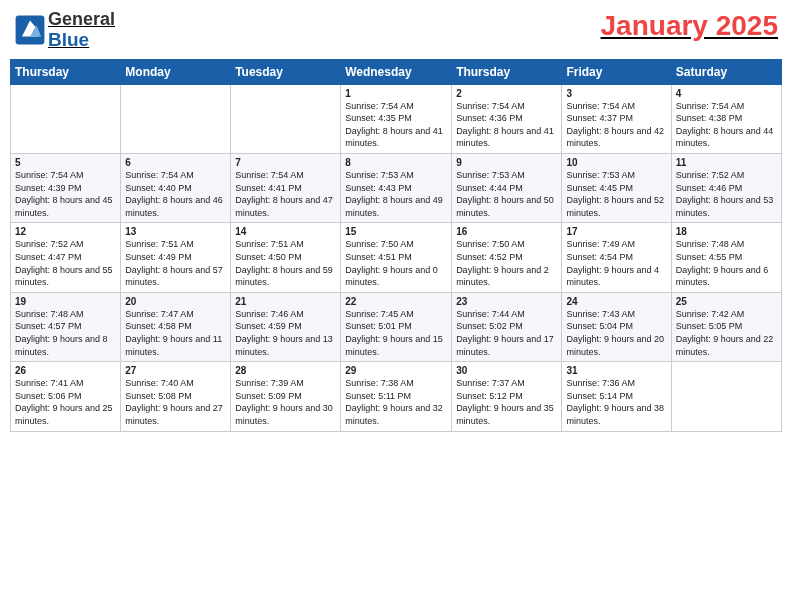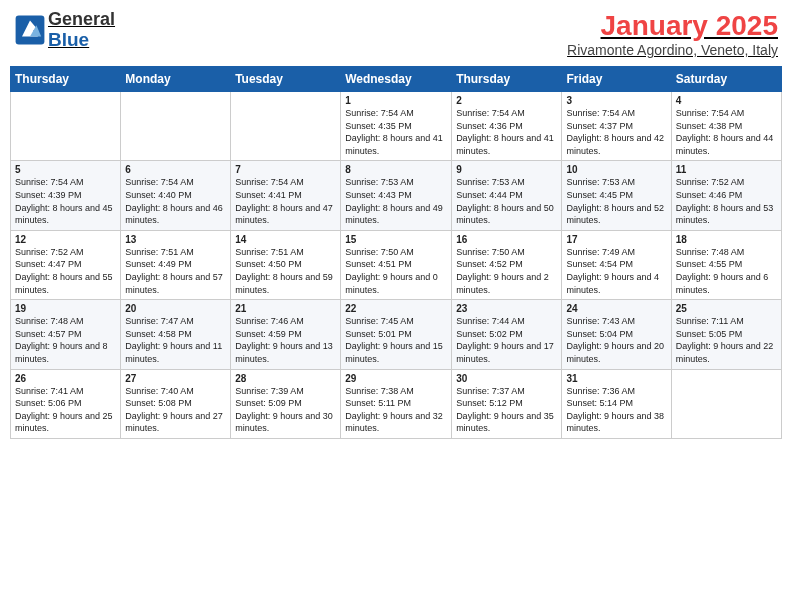--- a/index.html
+++ b/index.html
@@ -105,21 +105,20 @@
       <polygon points="10,28 20,8 30,20 24,20 30,28" fill="white"></polygon>
       <polygon points="20,28 28,14 34,28" fill="#7ab3e0"></polygon>
     </svg>
     <div class="logo-text">
       <span class="logo-general">General</span>
       <span class="logo-blue">Blue</span>
     </div>
   </div>
   <div class="title-block">
     <div class="month-title">January 2025</div>
-    <div class="location">Rivamonte Agordino, Veneto, Italy</div>
   </div>
 </div>
 
 <table class="calendar">
   <thead>
     <tr>
     <th>Thursday</th>
         <th>Monday</th>
         <th>Tuesday</th>
         <th>Wednesday</th>
@@ -278,21 +277,21 @@
 Daylight: 9 hours and 17 minutes.</div>
         </td>
         <td>
           <div class="day-number">24</div>
           <div class="day-info" style="white-space: pre-line;">Sunrise: 7:43 AM
 Sunset: 5:04 PM
 Daylight: 9 hours and 20 minutes.</div>
         </td>
         <td>
           <div class="day-number">25</div>
-          <div class="day-info" style="white-space: pre-line;">Sunrise: 7:11 AM
+          <div class="day-info" style="white-space: pre-line;">Sunrise: 7:42 AM
 Sunset: 5:05 PM
 Daylight: 9 hours and 22 minutes.</div>
         </td>
       </tr>
       <tr>
         <td>
           <div class="day-number">26</div>
           <div class="day-info" style="white-space: pre-line;">Sunrise: 7:41 AM
 Sunset: 5:06 PM
 Daylight: 9 hours and 25 minutes.</div>

